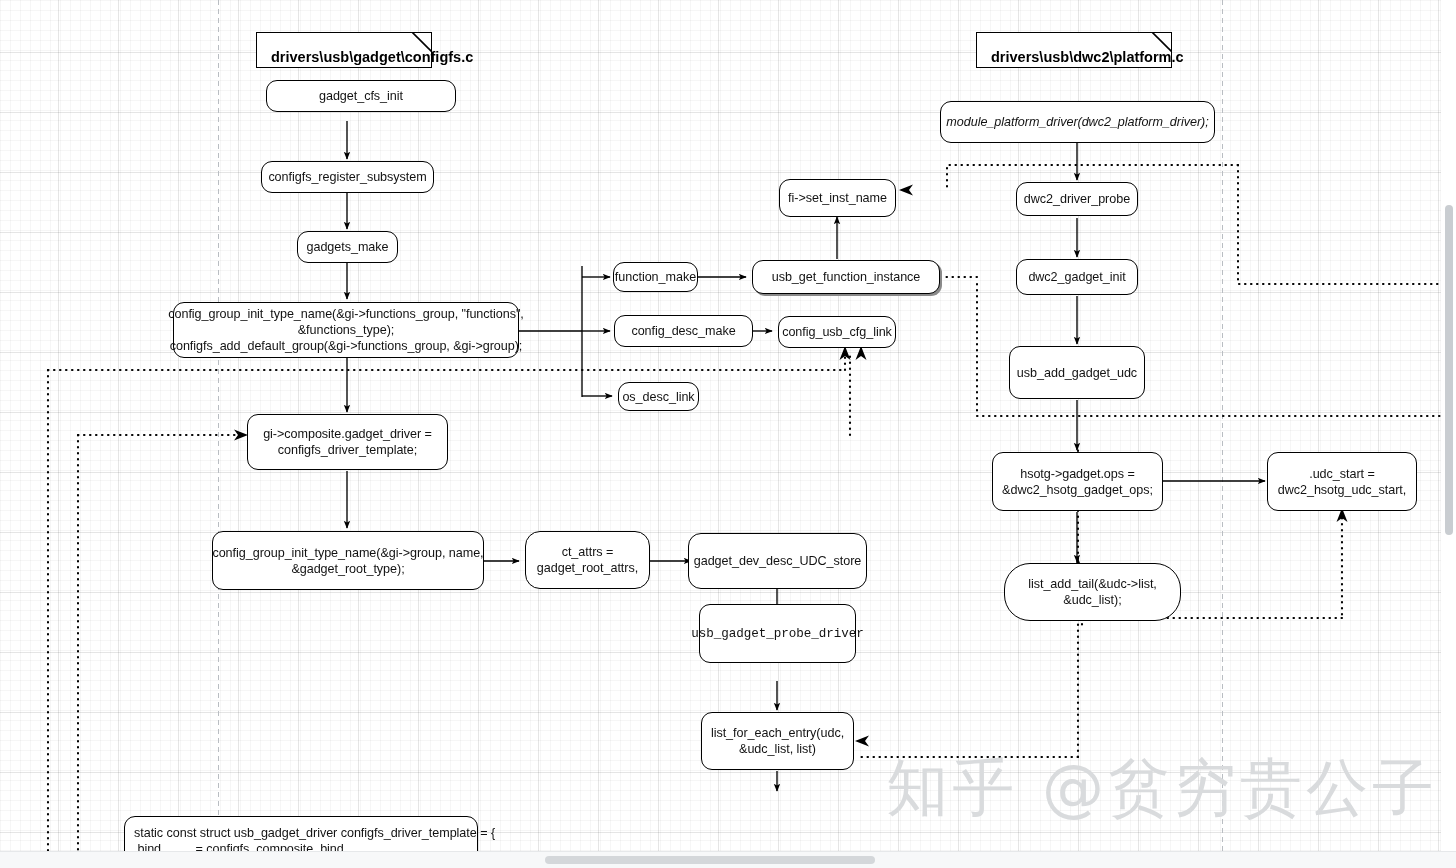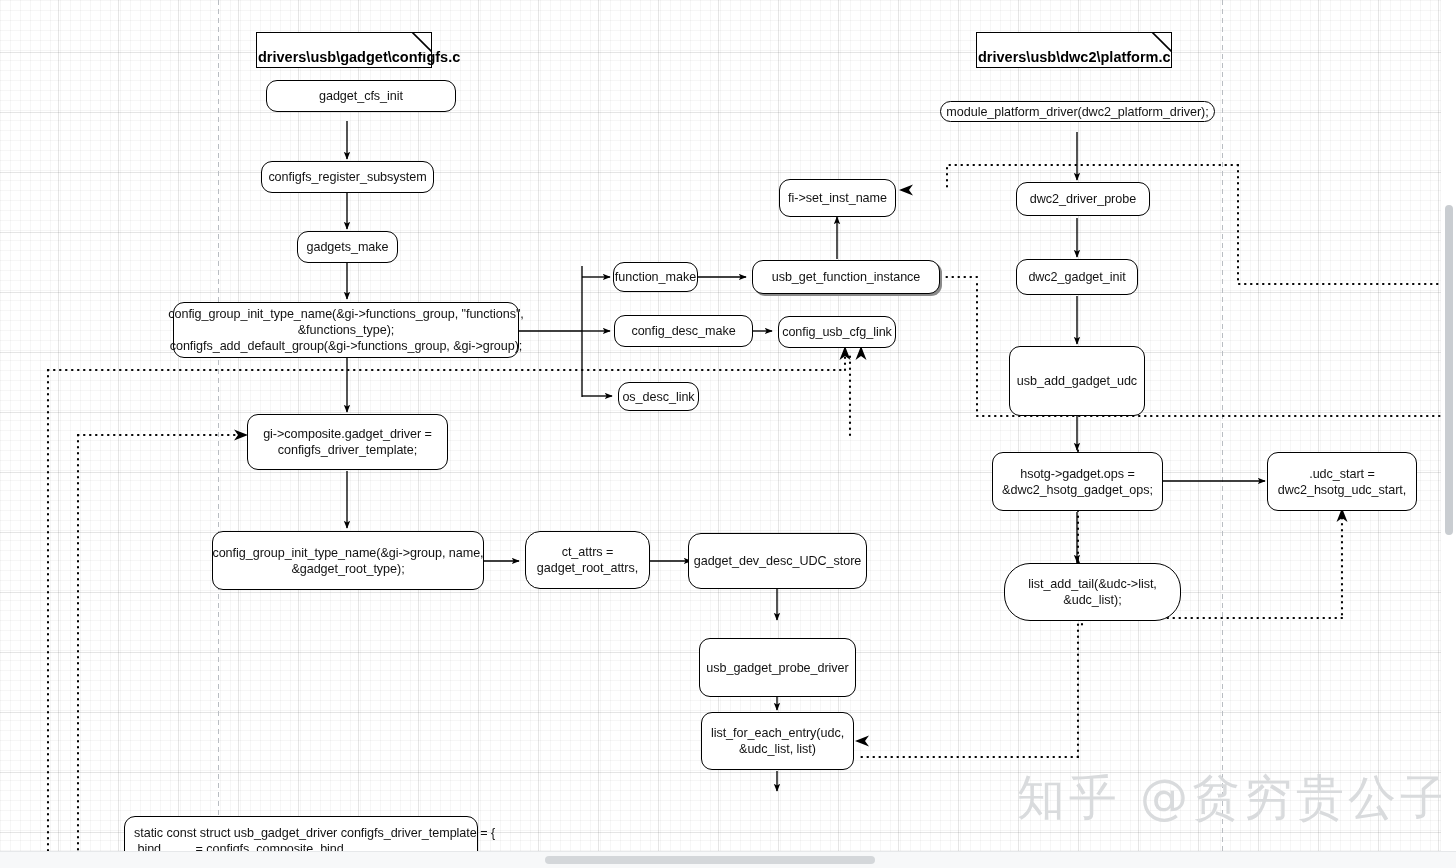--- a/index.html
+++ b/index.html
@@ -66,37 +66,37 @@
     position: absolute;
     box-sizing: border-box;
     background: #ffffff;
     border: 1.6px solid #000000;
     display: flex;
     align-items: flex-end;
     justify-content: flex-start;
     font-weight: bold;
     font-size: 14.5px;
     color: #000000;
-    padding: 0 0 2px 1px;
+    padding: 0 0 2px 14px;
     white-space: nowrap;
     overflow: visible;
   }
   .note .foldline {
     position: absolute;
     right: -1px;
     top: -1px;
     width: 20px;
     height: 20px;
     pointer-events: none;
   }
   .watermark {
     position: absolute;
-    right: 4px;
+    right: 18px;
     bottom: 38px;
-    font-size: 48px;
+    font-size: 62px;
     color: #d9dbdd;
     font-family: "DejaVu Sans", sans-serif;
     letter-spacing: 4px;
     white-space: nowrap;
     user-select: none;
   }
   
   #vscroll-track {
     position: absolute;
     right: 0; top: 0;
@@ -303,43 +303,43 @@
 
   <div class="node" style="left:525px; top:531px; width:125px; height:58px;border-radius:15px;">
     <span>ct_attrs =
 gadget_root_attrs,</span>
   </div>
 
   <div class="node" style="left:688px; top:533px; width:179px; height:56px;border-radius:13px;">
     <span>gadget_dev_desc_UDC_store</span>
   </div>
 
-  <div class="node" style="left:699px; top:638px; width:157px; height:59px;">
+  <div class="node" style="left:699px; top:604px; width:157px; height:59px;font-family:Liberation Mono, monospace;">
     <span>usb_gadget_probe_driver</span>
   </div>
 
   <div class="node" style="left:701px; top:712px; width:153px; height:58px;">
     <span>list_for_each_entry(udc,
 &amp;udc_list, list)</span>
   </div>
 
 
-  <div class="node" style="left:940px; top:101px; width:275px; height:21px;">
+  <div class="node" style="left:940px; top:101px; width:275px; height:42px;font-style:italic;">
     <span>module_platform_driver(dwc2_platform_driver);</span>
   </div>
 
-  <div class="node" style="left:1016px; top:182px; width:134px; height:34px;">
+  <div class="node" style="left:1016px; top:182px; width:122px; height:34px;">
     <span>dwc2_driver_probe</span>
   </div>
 
   <div class="node" style="left:1016px; top:259px; width:122px; height:36px;">
     <span>dwc2_gadget_init</span>
   </div>
 
-  <div class="node" style="left:1009px; top:346px; width:136px; height:70px;">
+  <div class="node" style="left:1009px; top:346px; width:136px; height:53px;">
     <span>usb_add_gadget_udc</span>
   </div>
 
   <div class="node" style="left:992px; top:452px; width:171px; height:59px;">
     <span>hsotg-&gt;gadget.ops =
 &amp;dwc2_hsotg_gadget_ops;</span>
   </div>
 
   <div class="node" style="left:1004px; top:563px; width:177px; height:58px;border-radius:26px;">
     <span>list_add_tail(&amp;udc-&gt;list,

